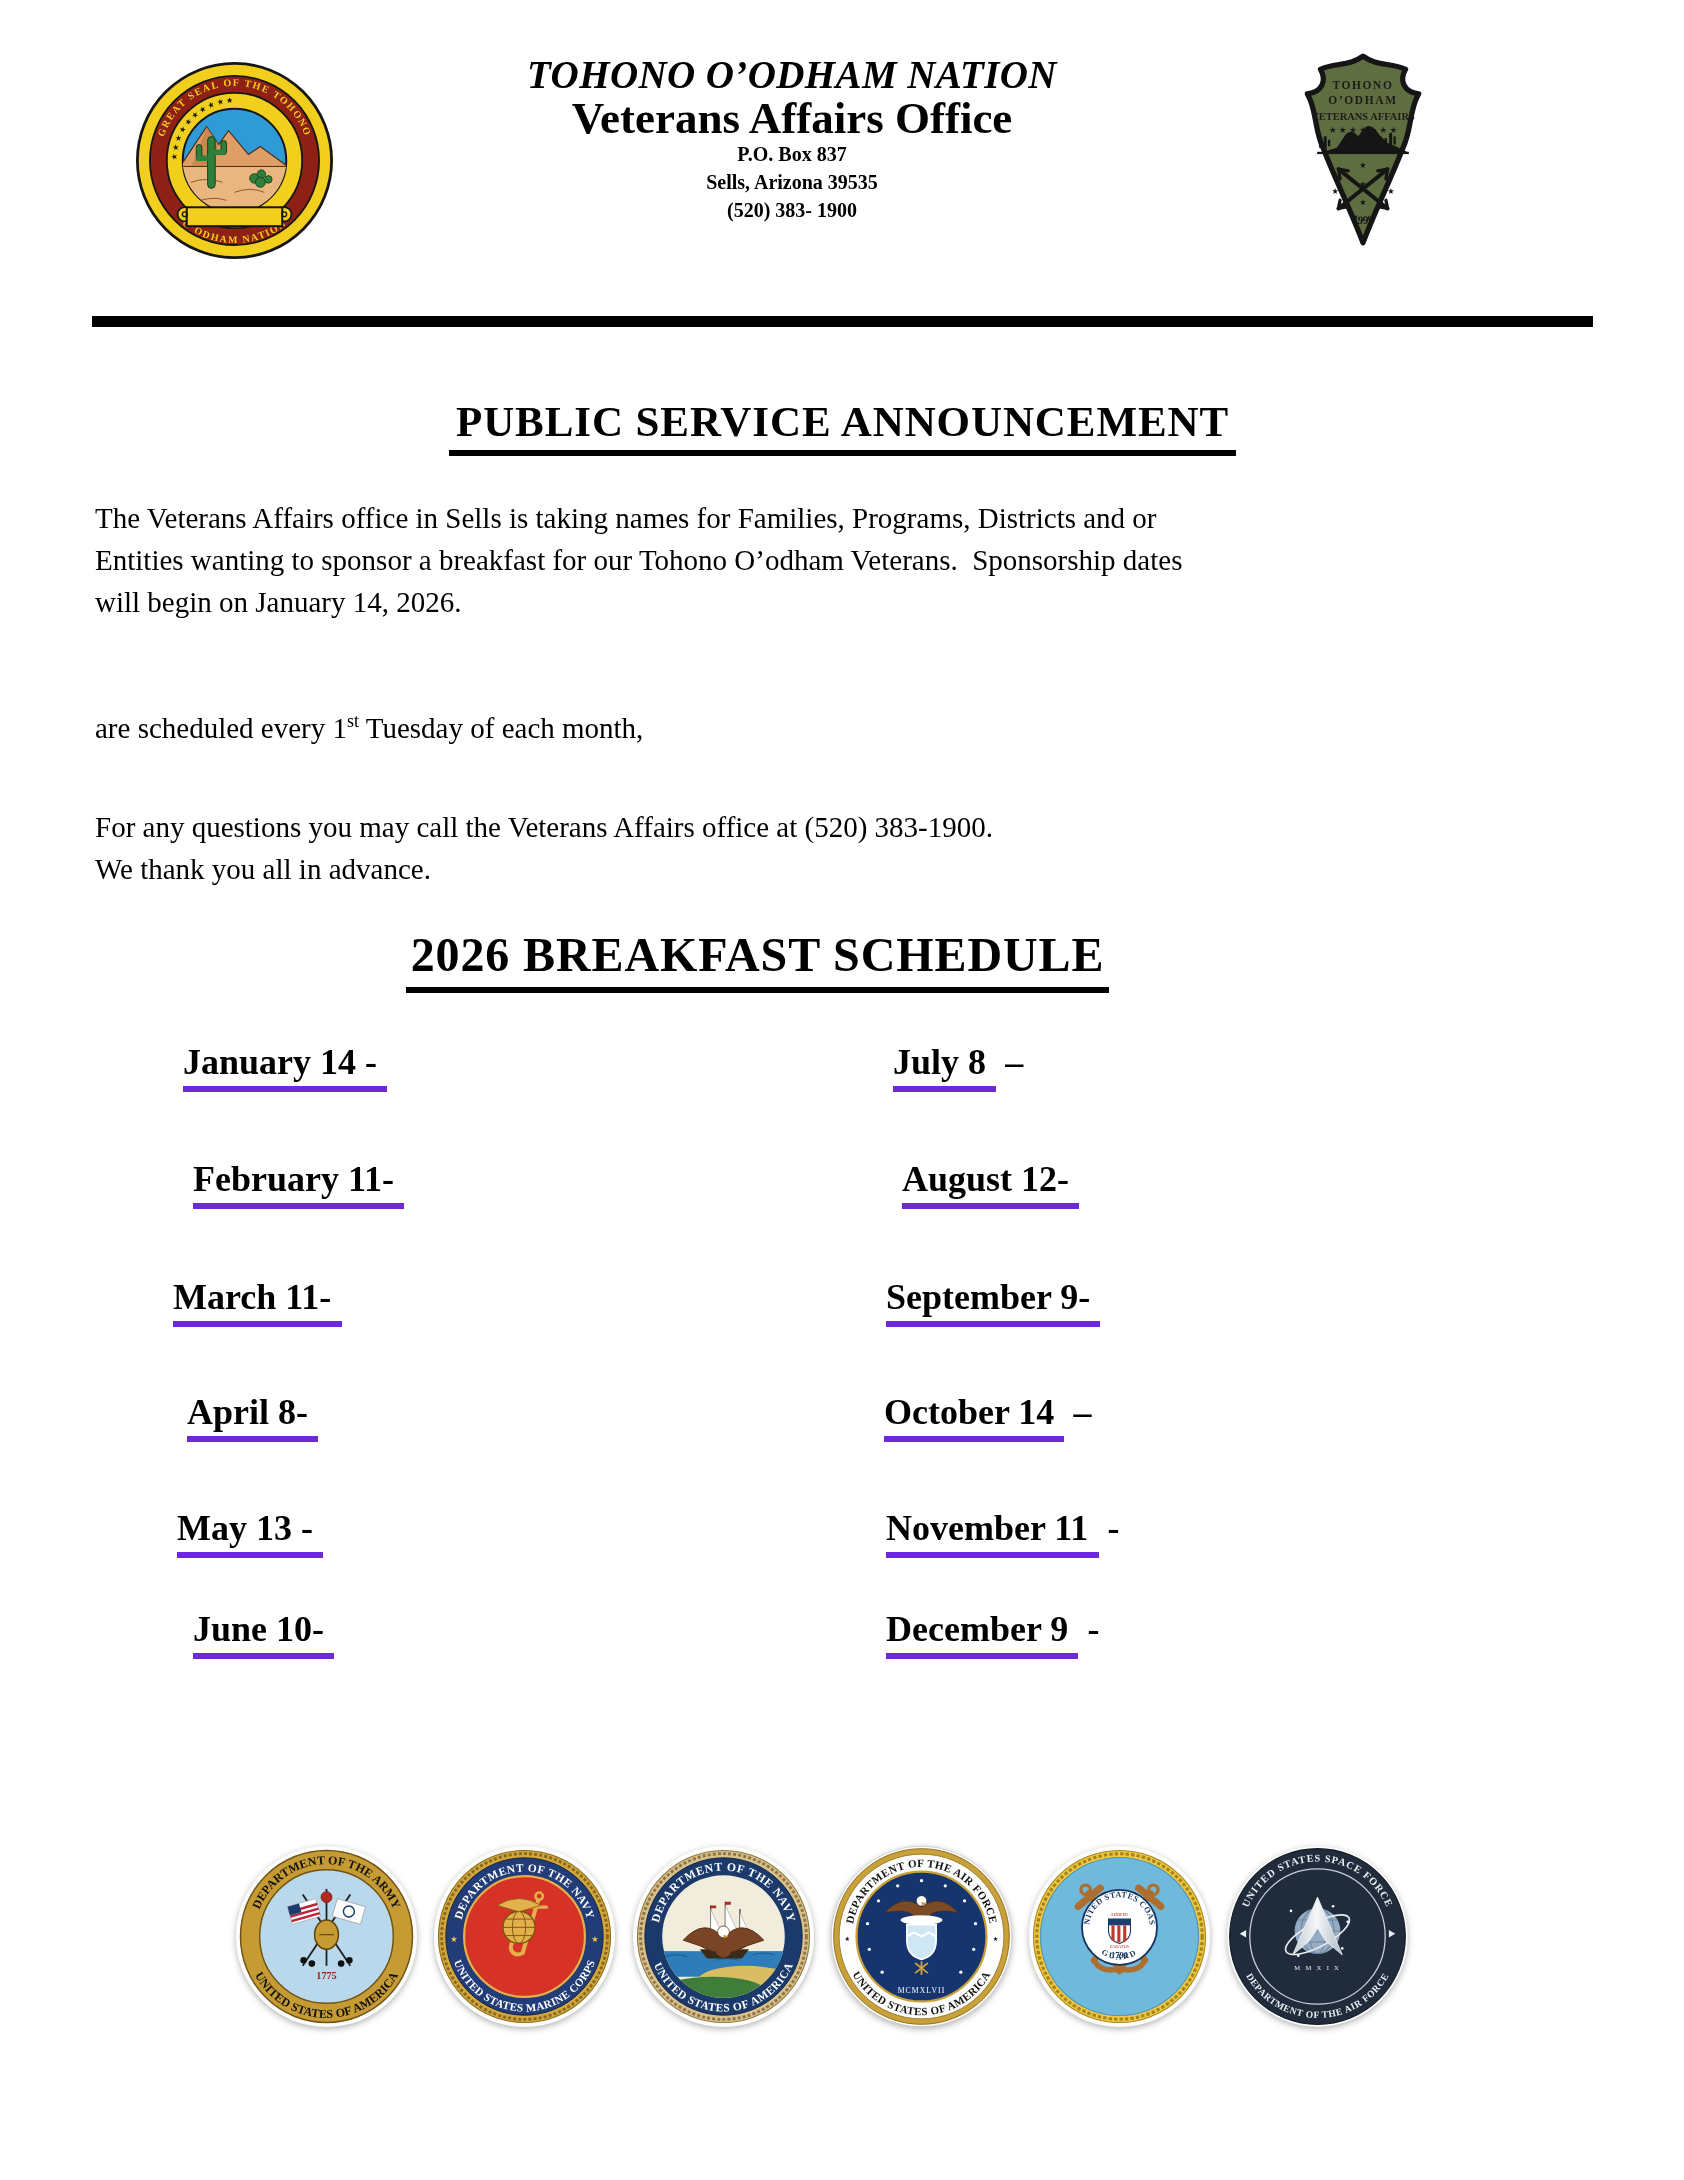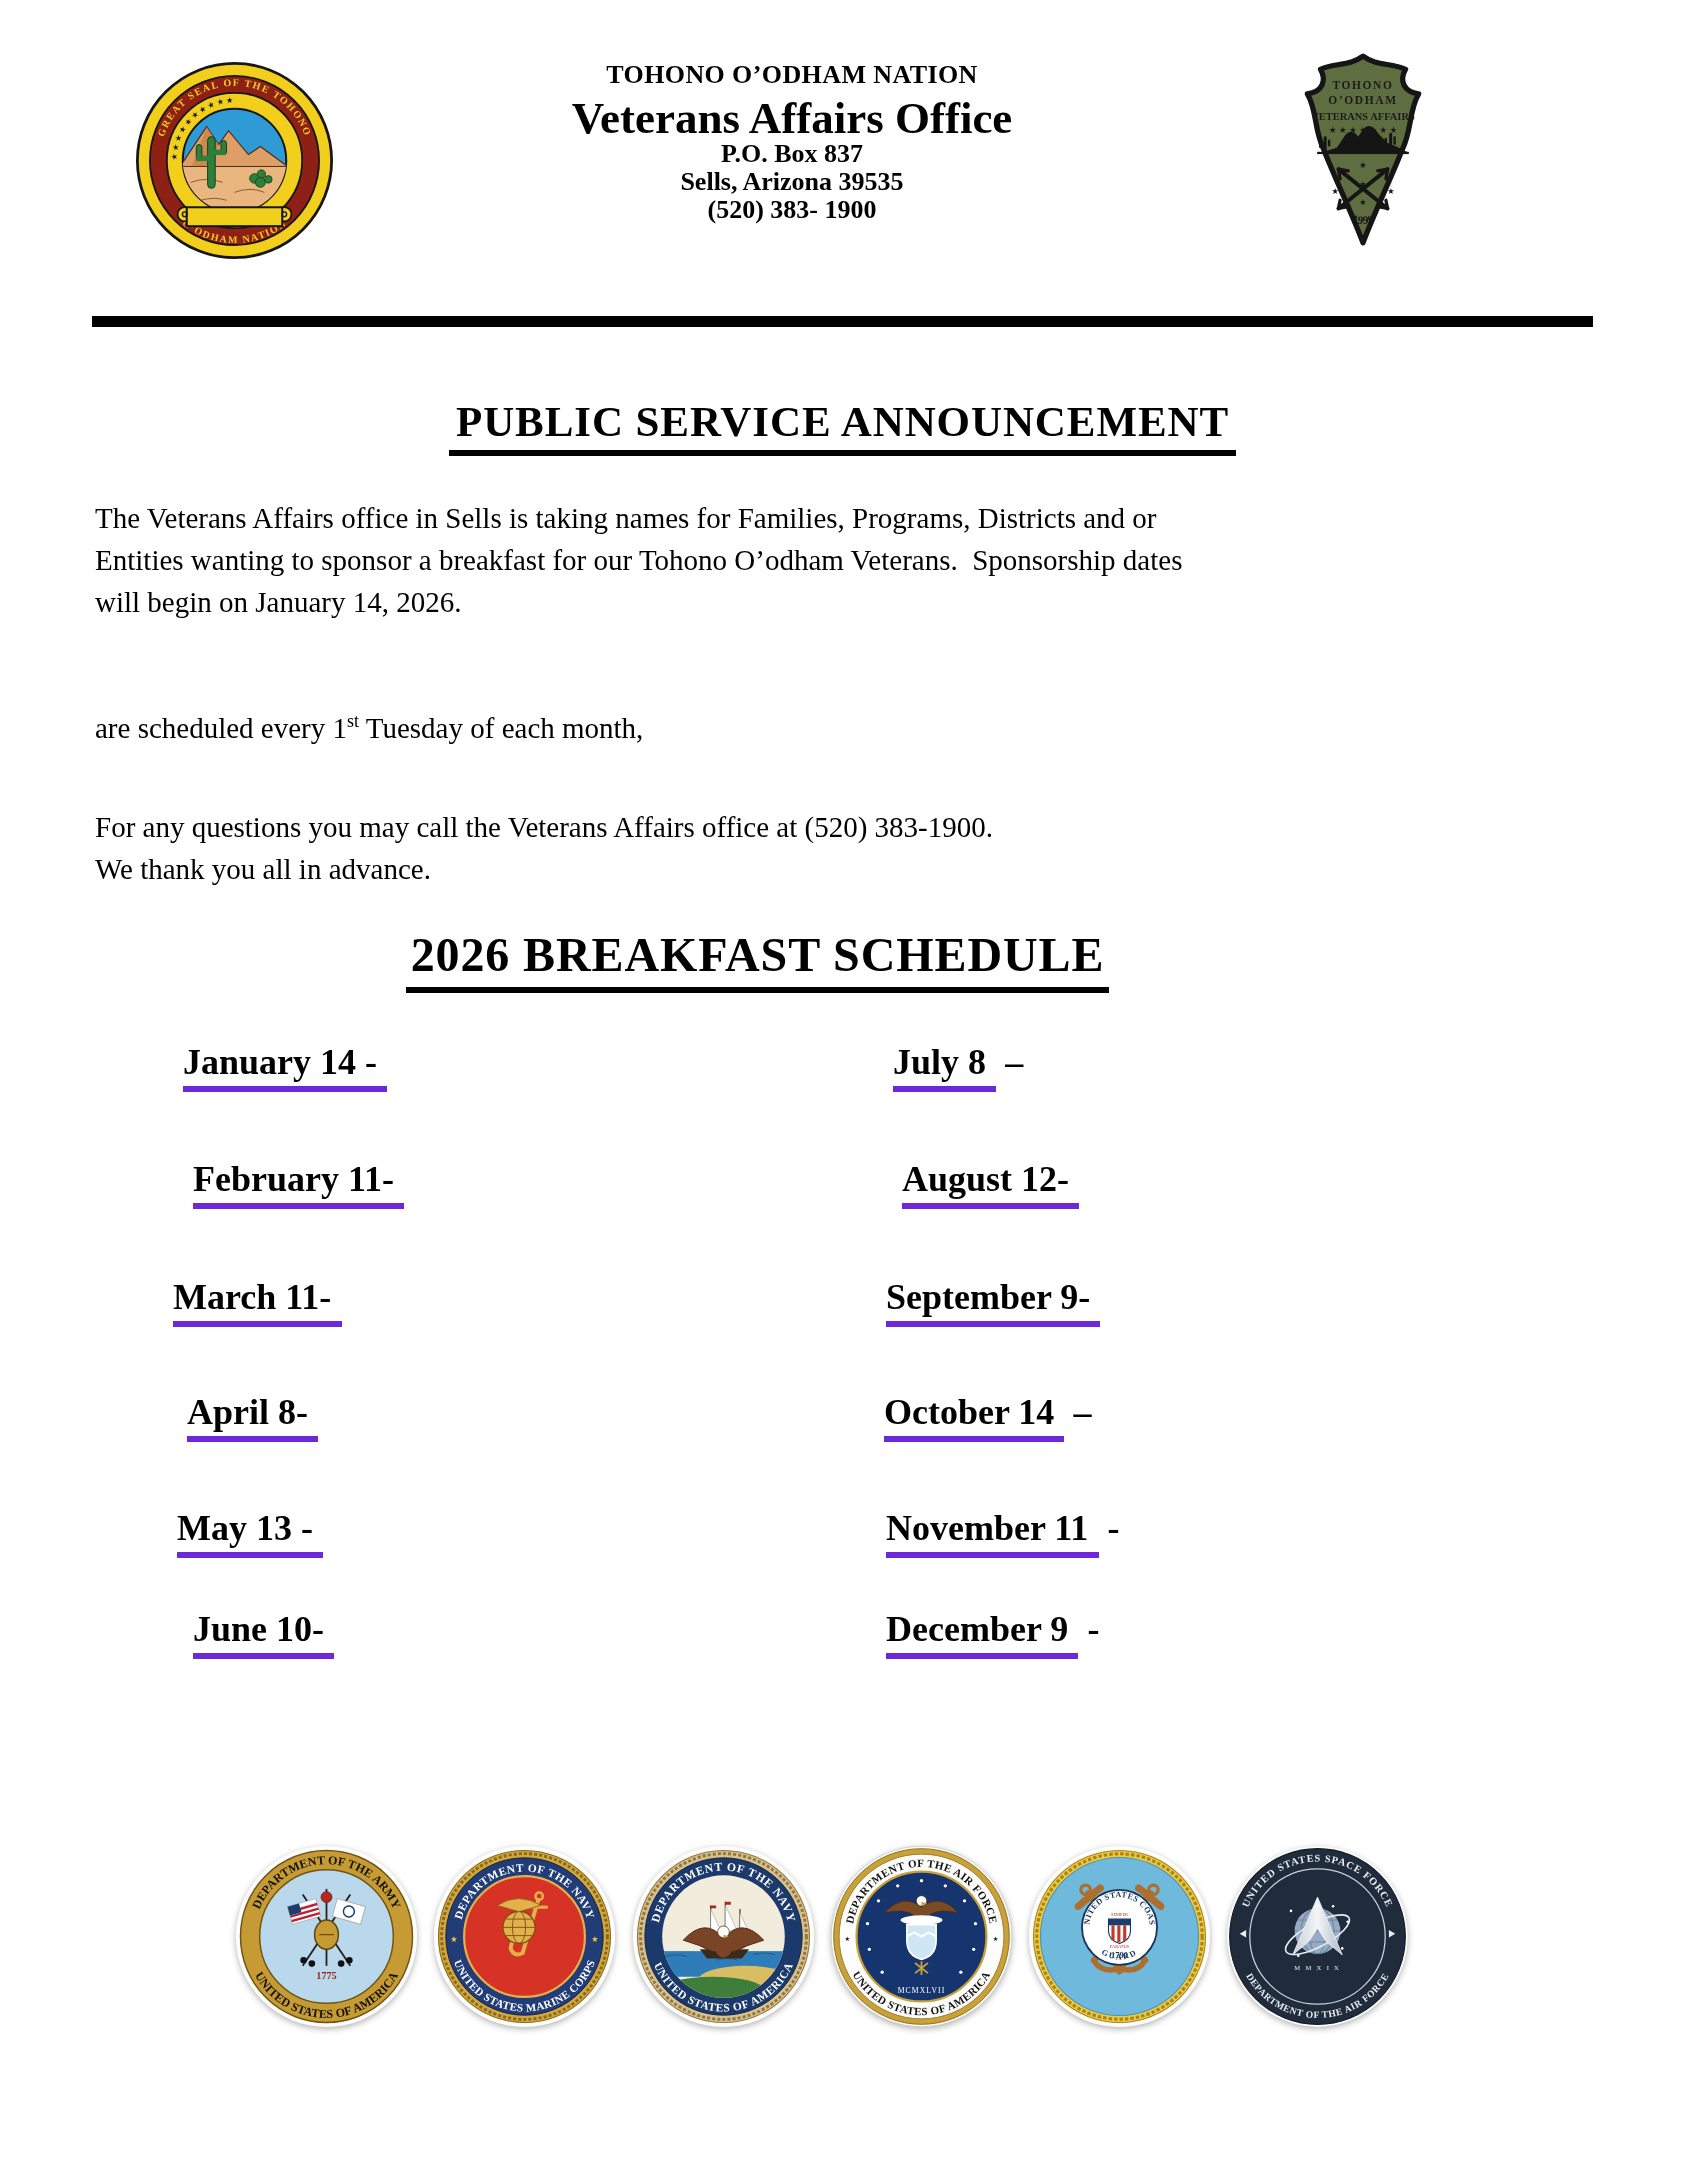--- a/index.html
+++ b/index.html
@@ -1,21 +1,21 @@
 <!DOCTYPE html>
 <html style="font-size:13.6px"><head>
 <meta charset="utf-8">
 <style>
   html,body{margin:0;padding:0;background:#888;}
   .page{position:relative;width:1685px;height:2181px;background:#ffffff;
         font-family:"Liberation Serif",serif;color:#000;overflow:hidden;}
   .hdr-text{position:absolute;left:390px;top:53px;width:804px;text-align:center;font-weight:bold;}
-  .hdr-org{font-size:26px;letter-spacing:0.4px;line-height:44px;}
+  .hdr-org{font-size:39px;letter-spacing:0.4px;line-height:44px;font-style:italic;}
   .hdr-office{font-size:45px;line-height:43px;}
-  .hdr-small{font-size:26px;line-height:28px;}
+  .hdr-small{font-size:20px;line-height:28px;}
   .rule{position:absolute;left:92px;top:316px;width:1501px;height:11px;background:#000;}
   .psa-wrap{position:absolute;left:0;top:397px;width:1685px;text-align:center;}
   .psa-title{display:inline-block;font-size:43px;font-weight:bold;letter-spacing:0.9px;
              border-bottom:6px solid #000;padding:0 6.8px 4.3px 6.8px;}
   .para{position:absolute;left:95px;width:1533px;font-size:29px;line-height:42px;white-space:pre-wrap;}
   .p1{top:497px;} .p2{top:665px;} .p3{top:806px;}
   .para sup{font-size:18px;vertical-align:super;line-height:0;}
   .sched-wrap{position:absolute;left:0;top:927px;width:1515px;text-align:center;}
   .sched-title{display:inline-block;font-size:48px;font-weight:bold;letter-spacing:0.9px;
                border-bottom:6.8px solid #000;padding:0 5.1px 5.1px 5.1px;}

